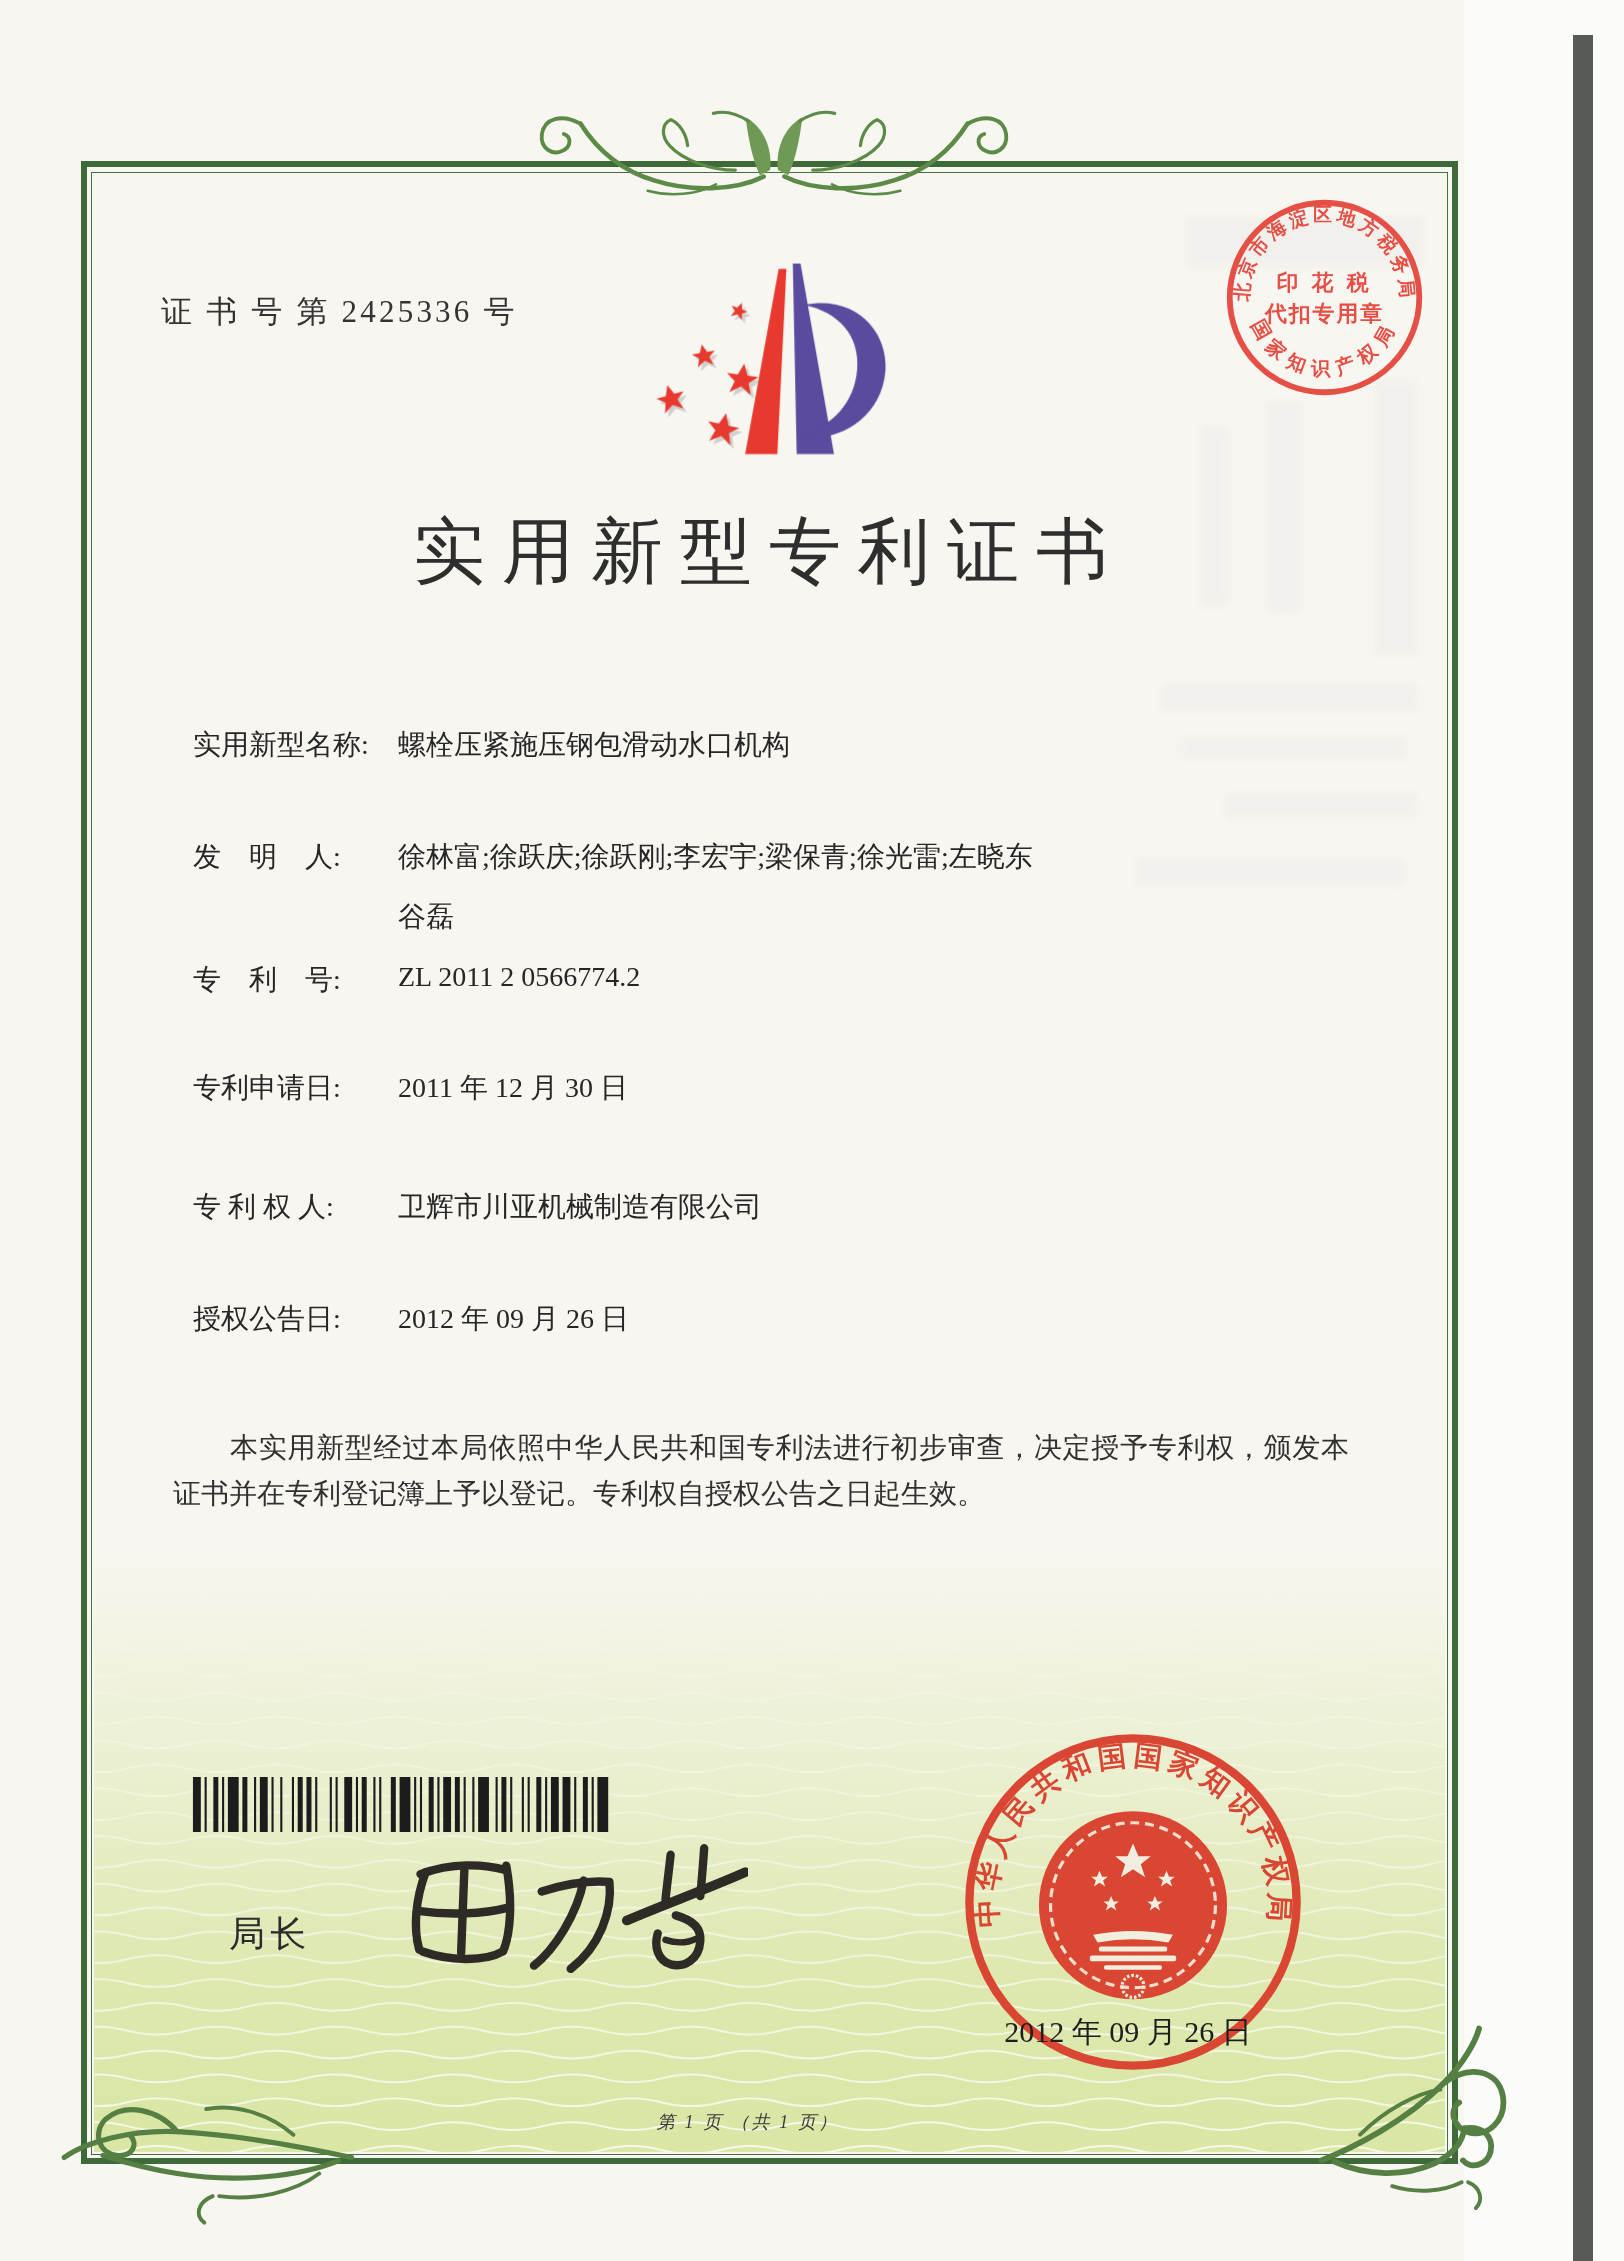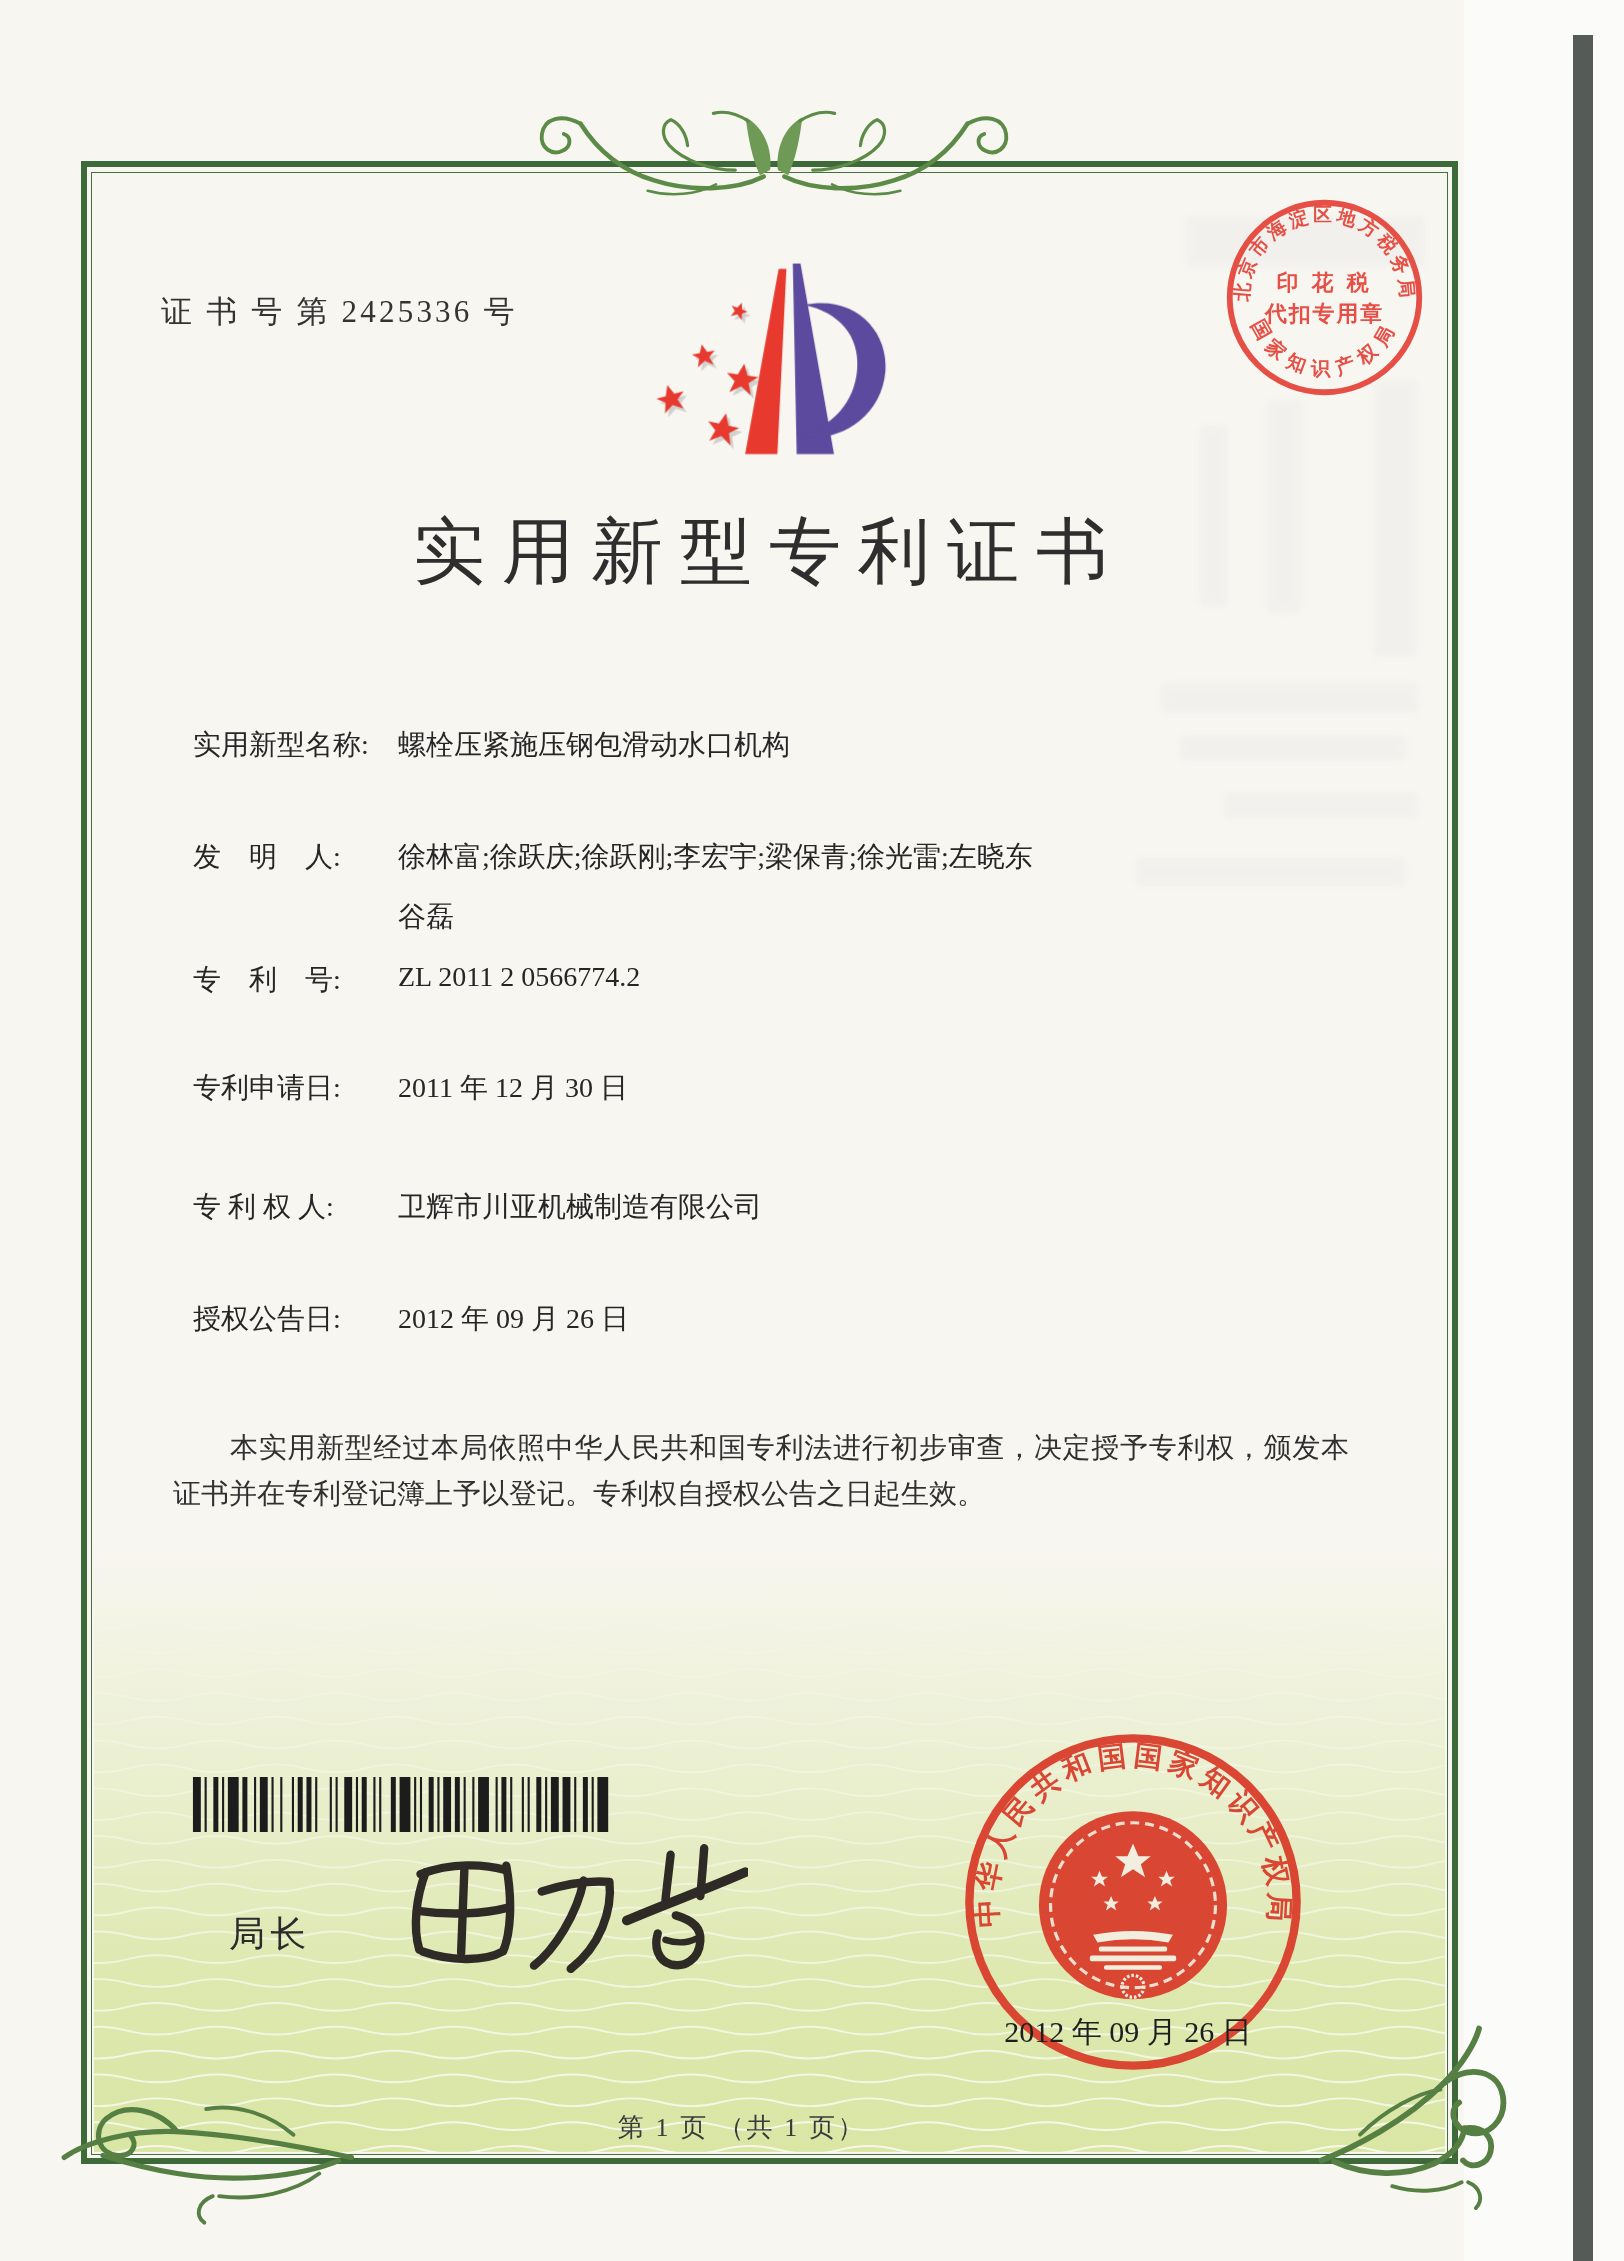--- a/index.html
+++ b/index.html
@@ -18,21 +18,21 @@
   #title{left:37px;top:504px;width:1464px;text-align:center;font-size:72px;font-weight:normal;
          letter-spacing:17px;color:#2e2e2e;white-space:nowrap;}
   .frow{position:absolute;left:193px;font-size:28px;white-space:nowrap;}
   .frow .flabel{position:absolute;left:0;white-space:nowrap;text-align:center;}
   .frow .fvalue{position:absolute;left:205px;white-space:nowrap;}
   #inventor-line2{left:398px;font-size:28px;white-space:nowrap;margin-top:16px;}
   #body-text{left:173px;top:1396px;width:1176px;font-size:28px;line-height:46px;text-align:justify;color:#303030;margin-top:29px;}
   #body-text p{margin:0;text-indent:57px;}
   #role-label{left:229px;top:1910px;font-size:36px;letter-spacing:5.2px;color:#2b2b2b;}
   #seal-date{left:954px;top:2012px;width:348px;text-align:center;font-size:30px;color:#1e1e1e;white-space:nowrap;}
-  #footer-page{left:10px;top:2110px;width:1464px;text-align:center;font-size:26px;letter-spacing:2.6px;color:#3a3a3a;}
+  #footer-page{left:16px;top:2110px;width:1464px;text-align:center;font-size:18px;letter-spacing:2.6px;color:#3a3a3a;font-style:italic;}
   .ghost{position:absolute;background:#8e99a4;opacity:0.055;filter:blur(3.2px);border-radius:5.2px;}
   .sr{position:absolute;opacity:0;width:1.3px;height:1.3px;overflow:hidden;}
   svg{display:block;}
   svg text{font-family:"Liberation Serif","DejaVu Serif",serif;}
 </style>
 </head>
 <body>
 
 <div id="page">
 

